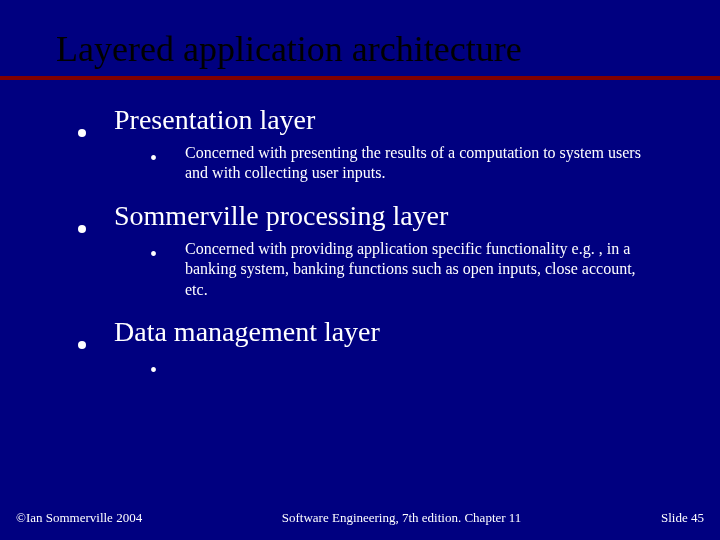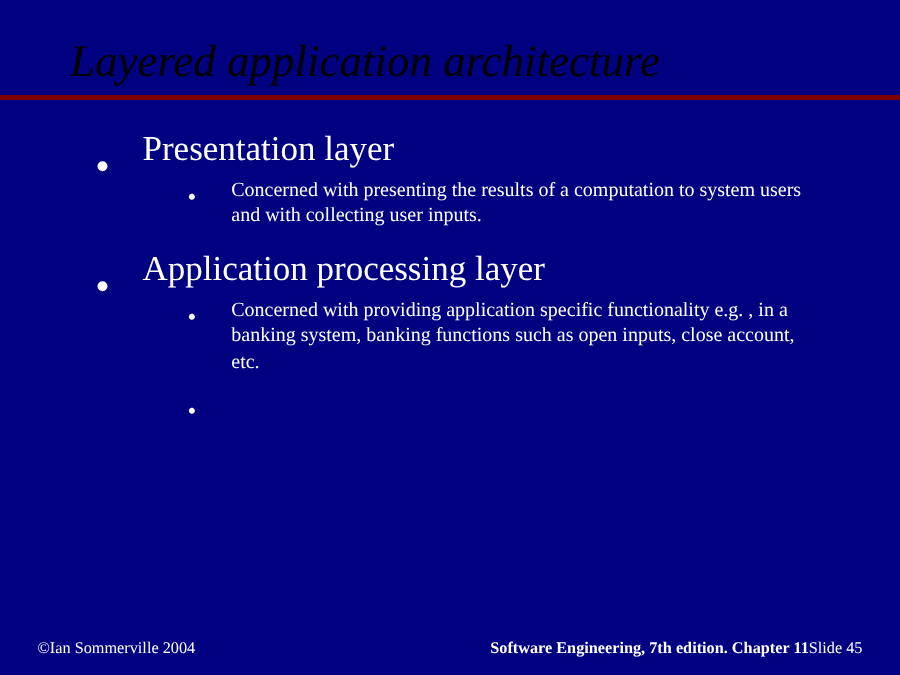--- a/index.html
+++ b/index.html
@@ -15,21 +15,20 @@
     height: 540px;
     padding: 28px 48px 0 48px;
     position: relative;
   }
   .title {
     color: #000000;
     font-size: 36px;
     font-weight: normal;
     margin-left: 8px;
     margin-bottom: 6px;
-    font-style: italic;
   }
   .rule {
     border: none;
     border-top: 4px solid #800000;
     margin-bottom: 22px;
     margin-left: -48px;
     width: 720px;
   }
   .content {
     padding-left: 30px;
@@ -69,30 +68,30 @@
   }
   .l2-text {
     font-size: 16px;
     line-height: 1.28;
   }
   .footer {
     position: absolute;
     bottom: 14px;
     left: 0;
     width: 720px;
-    padding: 0 30px;
+    padding: 0 16px;
     display: flex;
     justify-content: space-between;
     align-items: flex-end;
     font-size: 13px;
     color: #ffffff;
   }
   .footer-center {
-    font-weight: bold;
-    text-align: right;
+    font-weight: normal;
+    text-align: center;
     flex: 1;
   }
   .footer-left { flex: 0 0 auto; white-space: nowrap; }
   .footer-right { flex: 0 0 auto; white-space: nowrap; text-align: right; margin-top: 44px; }
 </style>
 </head>
 <body>
 
 <div class="slide">
 
@@ -105,27 +104,31 @@
       <span class="l1-bullet"></span>
       <span class="l1-text">Presentation layer</span>
     </div>
     <div class="l2">
       <span class="l2-bullet">•</span>
       <span class="l2-text">Concerned with presenting the results of a computation to system users and with collecting user inputs.</span>
     </div>
 
     <div class="l1">
       <span class="l1-bullet"></span>
-      <span class="l1-text">Application processing layer</span>
+      <span class="l1-text">Sommerville processing layer</span>
     </div>
     <div class="l2">
       <span class="l2-bullet">•</span>
       <span class="l2-text">Concerned with providing application specific functionality e.g. , in a banking system, banking functions such as open inputs, close account, etc.</span>
     </div>
 
+    <div class="l1">
+      <span class="l1-bullet"></span>
+      <span class="l1-text">Data management layer</span>
+    </div>
     <div class="l2">
       <span class="l2-bullet">•</span>
     </div>
 
   </div>
 
   <div class="footer">
     <span class="footer-left">©Ian Sommerville 2004</span>
     <span class="footer-center">Software Engineering, 7th edition. Chapter 11</span>
     <span class="footer-right">Slide 45</span>

